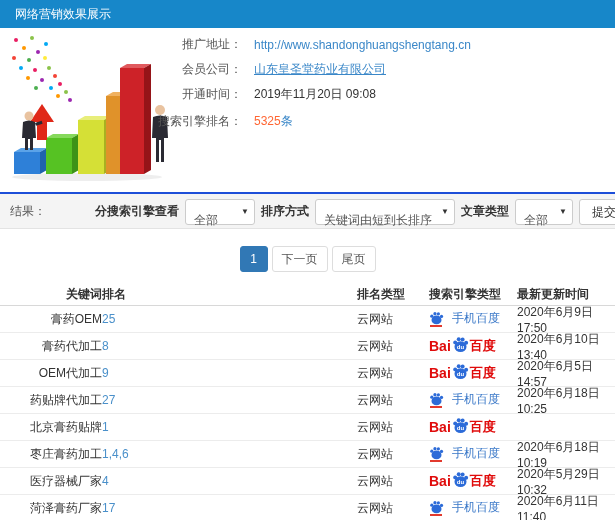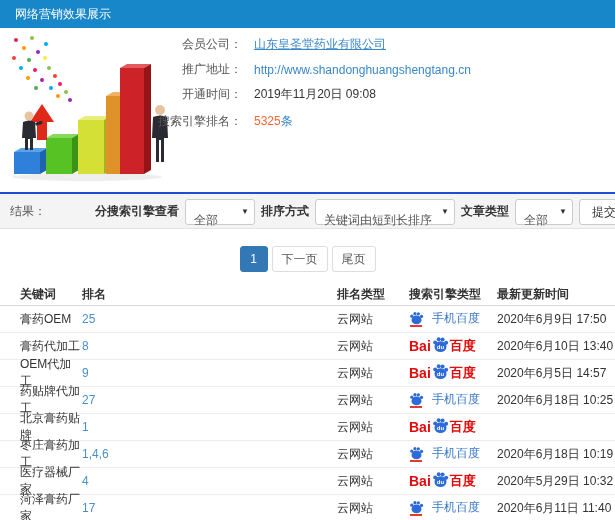--- a/index.html
+++ b/index.html
@@ -45,21 +45,21 @@
            display: flex; justify-content: center; gap: 4px; }
   .pg { min-width: 28px; height: 26px; line-height: 24px; padding: 0 9px; text-align: center;
         background: #fff; border: 1px solid #ddd; border-radius: 3px; color: #555; cursor: pointer; }
   .pg.active { background: #3178b5; border-color: #3178b5; color: #fff; }
 
   
   .tbl { position: absolute; top: 284px; left: 0; right: 0; }
   .t-head { display: flex; align-items: center; height: 22px; font-weight: bold;
             color: #333; border-bottom: 1px solid #d8d8d8; }
   .t-row { display: flex; align-items: center; height: 27px; border-bottom: 1px solid #ececec; }
-  .c1 { width: 82px; padding-left: 20px; }
+  .c1 { width: 102px; padding-left: 20px; text-align: right; }
   .c2 { width: 255px; }
   .c3 { width: 62px; }
   .c4 { width: 98px; padding-left: 10px; }
   .c5 { flex: 1; }
   .rank-link { color: #4a90ca; cursor: pointer; text-decoration: none; }
 
   
   .badge-mobile { display: inline-flex; align-items: center; gap: 8px; }
   .badge-mobile .txt { color: #3a78c8; }
   .paw-wrap { position: relative; width: 15px; height: 16px; }
@@ -134,26 +134,26 @@
       <rect x="33" y="89" width="7" height="3" fill="#2a2a33" transform="rotate(-18 33 89)"></rect>
     </g>
     <g>
       <circle cx="158" cy="76" r="5" fill="#e9c3a0"></circle>
       <path d="M151,83 Q158,80 165,83 L166,104 L162,104 L162,128 L159,128 L159,106 L157,106 L157,128 L154,128 L154,104 L150,104 Z" fill="#2a2a33"></path>
     </g>
   </svg>
 
   <div class="info">
     <div class="info-row">
+      <span class="lbl">推广地址：</span>
+      <a class="val link">http://www.shandonghuangshengtang.cn</a>
+    </div>
+    <div class="info-row">
       <span class="lbl">会员公司：</span>
       <a class="val link u">山东皇圣堂药业有限公司</a>
-    </div>
-    <div class="info-row">
-      <span class="lbl">推广地址：</span>
-      <a class="val link">http://www.shandonghuangshengtang.cn</a>
     </div>
     <div class="info-row">
       <span class="lbl">开通时间：</span>
       <span class="val plain">2019年11月20日 09:08</span>
     </div>
     <div class="info-row" style="margin-top:2px">
       <span class="lbl">搜索引擎排名：</span>
       <span class="val">
         <span class="num-orange">5325</span><span class="suffix-blue">条</span>
       </span>

